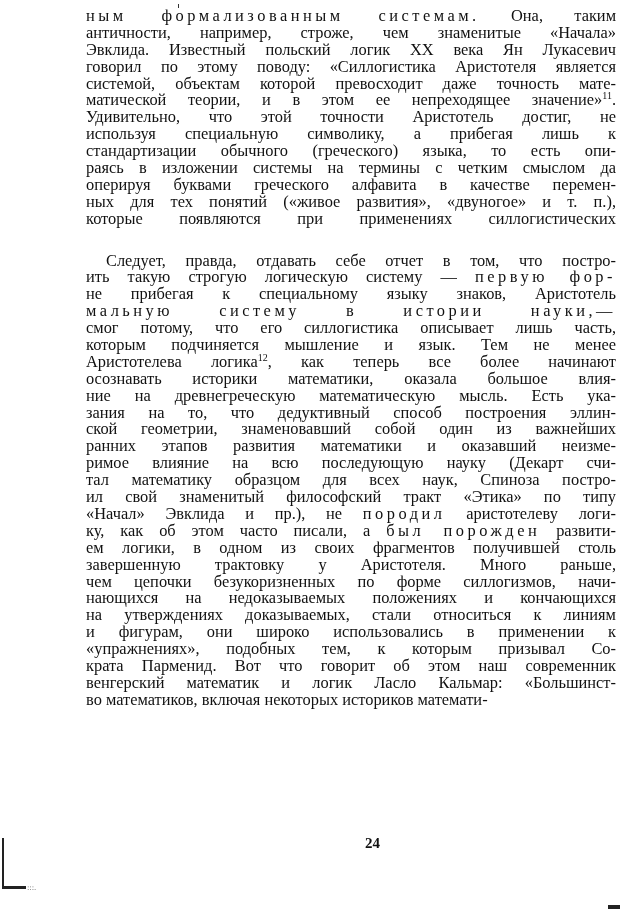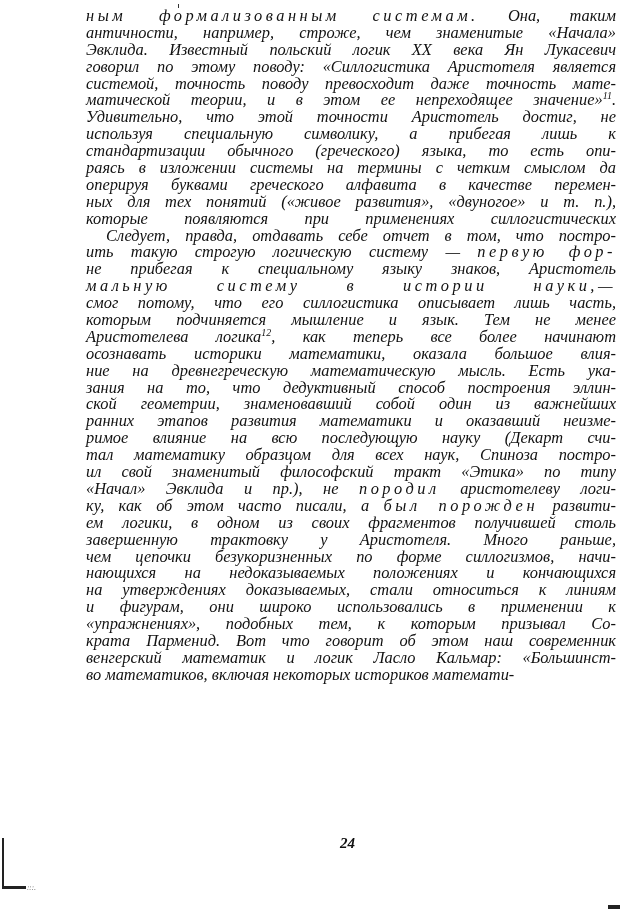--- a/index.html
+++ b/index.html
@@ -1,49 +1,49 @@
 <!DOCTYPE html>
 <html><head>
 <meta charset="utf-8">
 <style>
   html, body { margin: 0; padding: 0; background: #ffffff; }
   body { width: 620px; height: 912px; position: relative; overflow: hidden; }
-  .page { position: absolute; left: 0; top: 0; width: 620px; height: 912px; background: #fff; font-style: italic; }
+  .page { position: absolute; left: 0; top: 0; width: 620px; height: 912px; background: #fff; }
   .text-block {
     position: absolute; left: 86px; top: 8px; width: 530px;
     font-family: "Liberation Serif", "DejaVu Serif", serif;
     font-size: 16.4px; line-height: 16.9px; color: #111;
   }
   .line { display: block; white-space: nowrap; text-align: justify; text-align-last: justify; height: 16.9px; }
   .line.last { text-align-last: left; }
-  .line.indent { padding-left: 20px; }
+  .line.indent { padding-left: 20px; margin-top: 25px; }
   .spaced { letter-spacing: 3.5px; }
   sup { font-size: 10px; line-height: 0; vertical-align: 6px; }
   .page-number {
-    position: absolute; top: 835px; left: 340px; width: 40px; text-align: left;
+    position: absolute; top: 835px; left: 340px; width: 40px; text-align: right;
     font-family: "Liberation Serif", serif; font-weight: bold; font-size: 15px; color: #111;
   }
   .tick-top { position: absolute; left: 178px; top: 4px; width: 1px; height: 4px; background: #333; }
   .corner-mark-v { position: absolute; left: 2px; top: 838px; width: 2px; height: 50px; background: #222; }
   .corner-mark-h { position: absolute; left: 2px; top: 886px; width: 24px; height: 3px; background: #222; }
   .corner-dots { position: absolute; left: 27px; top: 884px; font-size: 7px; color: #444; font-family: "DejaVu Sans", sans-serif; }
   .right-mark { position: absolute; left: 608px; top: 905px; width: 12px; height: 4px; background: #222; }
 </style>
 </head>
 <body>
 
 <div class="page">
   <div class="tick-top"></div>
   <div class="text-block" id="text-block">
       <div>
         <span class="line"><span class="spaced">ным формализованным системам.</span><span> Она, таким</span></span>
         <span class="line"><span>античности, например, строже, чем знаменитые «Начала»</span></span>
         <span class="line"><span>Эвклида. Известный польский логик XX века Ян Лукасевич</span></span>
         <span class="line"><span>говорил по этому поводу: «Силлогистика Аристотеля является</span></span>
-        <span class="line"><span>системой, точность поводу превосходит даже точность мате-</span></span>
+        <span class="line"><span>системой, объектам которой превосходит даже точность мате-</span></span>
         <span class="line"><span>матической теории, и в этом ее непреходящее значение»</span><sup>11</sup><span>.</span></span>
         <span class="line"><span>Удивительно, что этой точности Аристотель достиг, не</span></span>
         <span class="line"><span>используя специальную символику, а прибегая лишь к</span></span>
         <span class="line"><span>стандартизации обычного (греческого) языка, то есть опи-</span></span>
         <span class="line"><span>раясь в изложении системы на термины с четким смыслом да</span></span>
         <span class="line"><span>оперируя буквами греческого алфавита в качестве перемен-</span></span>
         <span class="line"><span>ных для тех понятий («живое развития», «двуногое» и т. п.),</span></span>
         <span class="line"><span>которые появляются при применениях силлогистических</span></span>
       </div>
       <div>

